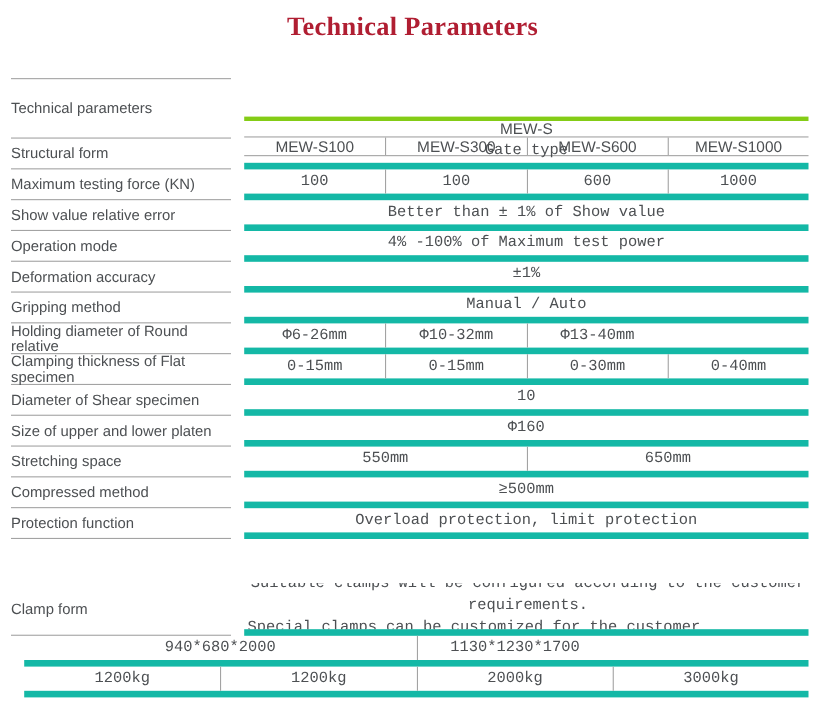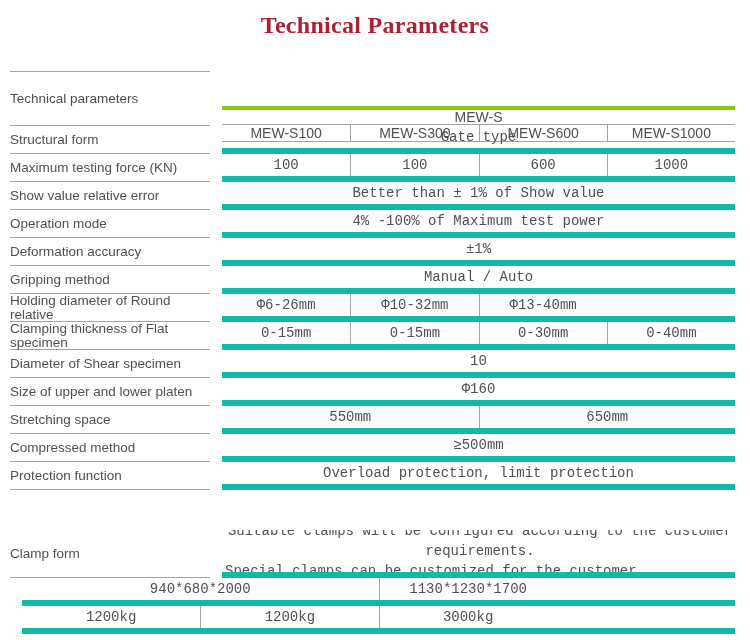--- a/index.html
+++ b/index.html
@@ -220,17 +220,18 @@
       <div class="cell s2">940*680*2000</div>
       <div class="cell s1">1130*1230*1700</div>
     </div>
   </div>
 
   <div class="row">
     <div class="gap"></div>
     <div class="values">
       <div class="cell s1">1200kg</div>
       <div class="cell s1">1200kg</div>
+      <div class="cell s1">2000kg</div>
       <div class="cell s1">3000kg</div>
     </div>
   </div>
 
 </div>
 
 </body></html>

